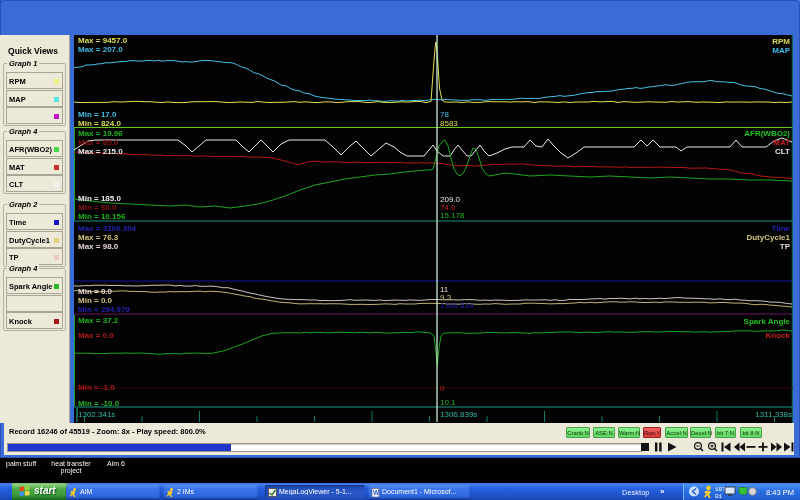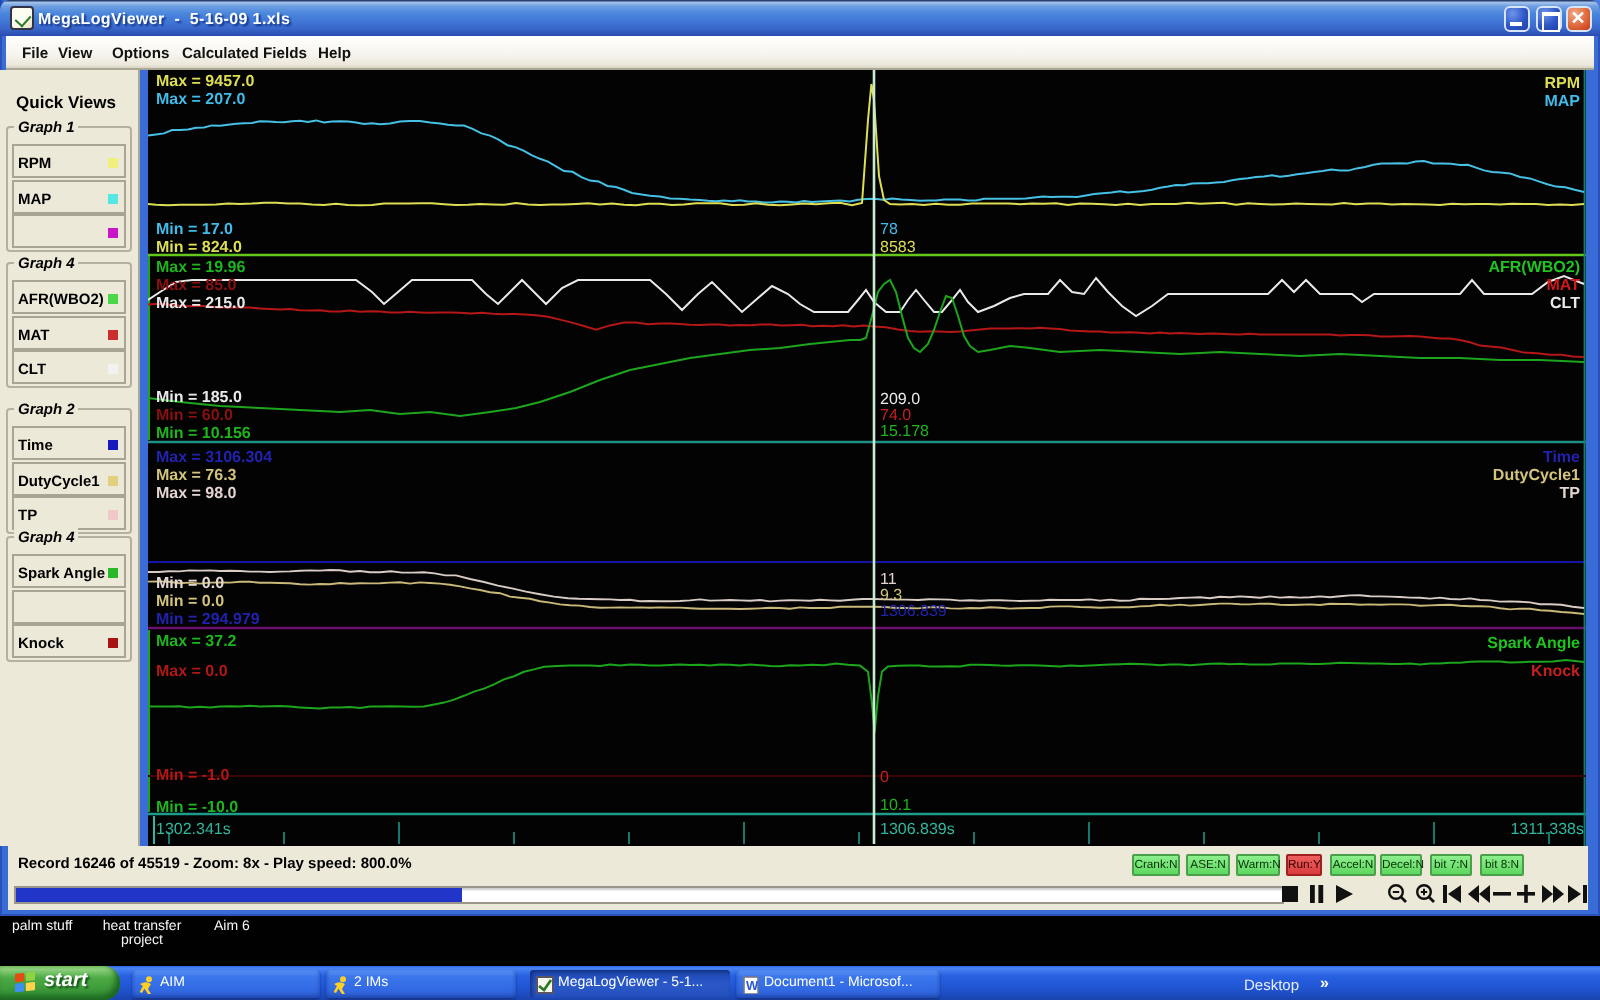--- a/index.html
+++ b/index.html
@@ -33,53 +33,39 @@
 #statusarea { position:absolute; left:4px; top:423px; width:790px; height:32px; background:#ece9d8; }
 #rectext { position:absolute; left:5px; top:4px; font-size:7.5px; font-weight:bold; color:#000; }
 .chip2 { position:absolute; top:4px; height:11px; background:linear-gradient(180deg,#8df08d,#5fd75f); border:1px solid #4aa04a; font-size:5.9px; color:#073007; line-height:10px; text-align:center; white-space:nowrap; border-radius:1px; }
 .chip2.red { background:linear-gradient(180deg,#f06060,#d83c3c); border-color:#a02020; color:#300; }
 #ptrack { position:absolute; left:3px; top:20px; width:635px; height:9px; background:#fff; border:1px solid #9a958a; box-shadow:inset 1px 1px 1px #ccc; }
 #pfill { position:absolute; left:0px; top:0px; width:223px; height:7px; background:#2135c8; }
 #deskstrip { position:absolute; left:0; top:458px; width:800px; height:25px; background:#010101; color:#f5f5f5; font-size:7px; }
 #deskstrip div { position:absolute; top:2px; }
 #taskbar { position:absolute; left:0; top:483px; width:800px; height:17px;
   background:linear-gradient(180deg,#2a64e8 0%,#4a84f4 6%,#2760e0 30%,#2258d8 55%,#1d4cc0 85%,#1a44ae 100%); }
-#startbtn { position:absolute; left:0; top:0; width:60px; height:17px; border-radius:0 8px 8px 0;
+#startbtn { position:absolute; left:12px; top:0; width:60px; height:17px; border-radius:0 8px 8px 0;
   background:linear-gradient(180deg,#79c364 0%,#8ed07e 10%,#4caa44 35%,#3d9a3a 70%,#2f8830 100%);
   box-shadow:inset -2px -2px 3px #1c6420;text-align:right; }
 #startbtn .flag { position:absolute; left:7px; top:3px; width:11px; height:11px; }
 #startbtn .stxt { position:absolute; left:22px; top:2px; color:#fff; font-size:10px; font-weight:bold; font-style:italic; text-shadow:1px 1px 1px #14541a; }
 .tbtask { position:absolute; top:1.5px; height:14.5px; border-radius:2px; color:#fff; font-size:7px;
   background:linear-gradient(180deg,#5a92f5 0%,#3a76ec 25%,#3168e2 75%,#2c5fd0 100%); box-shadow:inset 0 -1px 2px #1c45a8, 0 1px 1px #16358c; }
 .tbtask .lbl { position:absolute; left:14px; top:3.5px; white-space:nowrap; overflow:hidden; }
 .tbtask.active { background:linear-gradient(180deg,#1e48b4 0%,#2a58c8 50%,#2350bc 100%); box-shadow:inset 1px 1px 2px #12307c; }
 #tray { position:absolute; left:683px; top:0; width:117px; height:17px;
   background:linear-gradient(180deg,#2e78ec 0%,#4a90f8 10%,#2a6ee4 45%,#2260d4 90%,#1e54c4 100%); border-left:1px solid #7fb0f8; }
 #clock { position:absolute; left:82px; top:4.5px; color:#fff; font-size:7.5px; }
 #desktoptxt { position:absolute; left:622px; top:4.5px; color:#e8eefc; font-size:7.5px;text-align:right; }
 #chev { position:absolute; left:660px; top:4px; color:#fff; font-size:8px; font-weight:bold; }
 </style></head>
 <body>
 <div id="screen">
   <div id="win">
     <div id="winbg"></div>
-    <div id="titlebar">
-      <div id="ticon"></div>
-      <div id="ttext">MegaLogViewer&nbsp; - &nbsp;5-16-09 1.xls</div>
-      <div class="tbtn" id="bmin"></div>
-        <div class="tbtn" id="bmax"></div>
-        <div class="tbtn" id="bclose"></div>
-    </div>
-    <div id="menubar">
-      <span class="mi" style="left:8px">File</span>
-      <span class="mi" style="left:26px">View</span>
-      <span class="mi" style="left:53px">Options</span>
-      <span class="mi" style="left:88px">Calculated Fields</span>
-      <span class="mi" style="left:156px">Help</span>
-    </div>
     <div id="leftpanel">
         <div class="qv">Quick Views</div>
         <div class="fs" style="top:28px;height:63px">
           <div class="fsl">Graph 1</div>
           <div class="row" style="top:8px">
             <span class="rlbl">RPM</span>
             <i class="chip" style="background:#f0f07e"></i>
           </div>
           <div class="row" style="top:26px">
             <span class="rlbl">MAP</span>
@@ -289,13 +275,28 @@
       </div>
     <div class="tbtask" style="left:368px;width:102px">
       <svg style="position:absolute;left:3px;top:3px" width="9" height="9">
           <rect x="1" y="0.5" width="7" height="8.5" fill="#fff" stroke="#778" stroke-width="0.8"></rect>
           <text x="2" y="7" font-size="6.5" font-weight="bold" fill="#2a5ad4" font-family="Liberation Sans">W</text>
         </svg>
       <span class="lbl">Document1 - Microsof...</span>
       </div>
     <div id="desktoptxt">Desktop</div>
       <div id="chev">»</div>
+    <div id="tray">
+      <svg width="117" height="17">
+        <circle cx="10" cy="8.5" r="5" fill="#cfe2fb"></circle>
+          <path d="M12,5.5 L8.5,8.5 L12,11.5" stroke="#2a5ad4" stroke-width="1.6" fill="none"></path>
+        <circle cx="24.5" cy="5" r="2.2" fill="#ffd020"></circle>
+          <path d="M20,9 Q24,6.5 27,9 L25,11.5 L27,15 L25,15 L23,12 L21.5,14.5 L20,14 L22,10.5Z" fill="#ffd020"></path>
+        <text x="31" y="8" font-size="6" fill="#fff" font-family="Liberation Mono">107</text>
+        <text x="31" y="14.5" font-size="6" fill="#fff" font-family="Liberation Mono">01</text>
+        <rect x="41" y="4" width="10" height="7" fill="#dce8f8" stroke="#345" stroke-width="1"></rect>
+          <rect x="44" y="11" width="4" height="2" fill="#345"></rect>
+        <path d="M55,4.5 L63,4.5 L63,10 Q59,13.5 55,10 Z" fill="#35c435" stroke="#1a7a1a" stroke-width="0.7"></path>
+        <circle cx="68.5" cy="8.5" r="3.8" fill="#d8d8d8" stroke="#888" stroke-width="1"></circle>
+      </svg>
+      <span id="clock">8:43 PM</span>
+    </div>
   </div>
 </div>
 </body></html>

